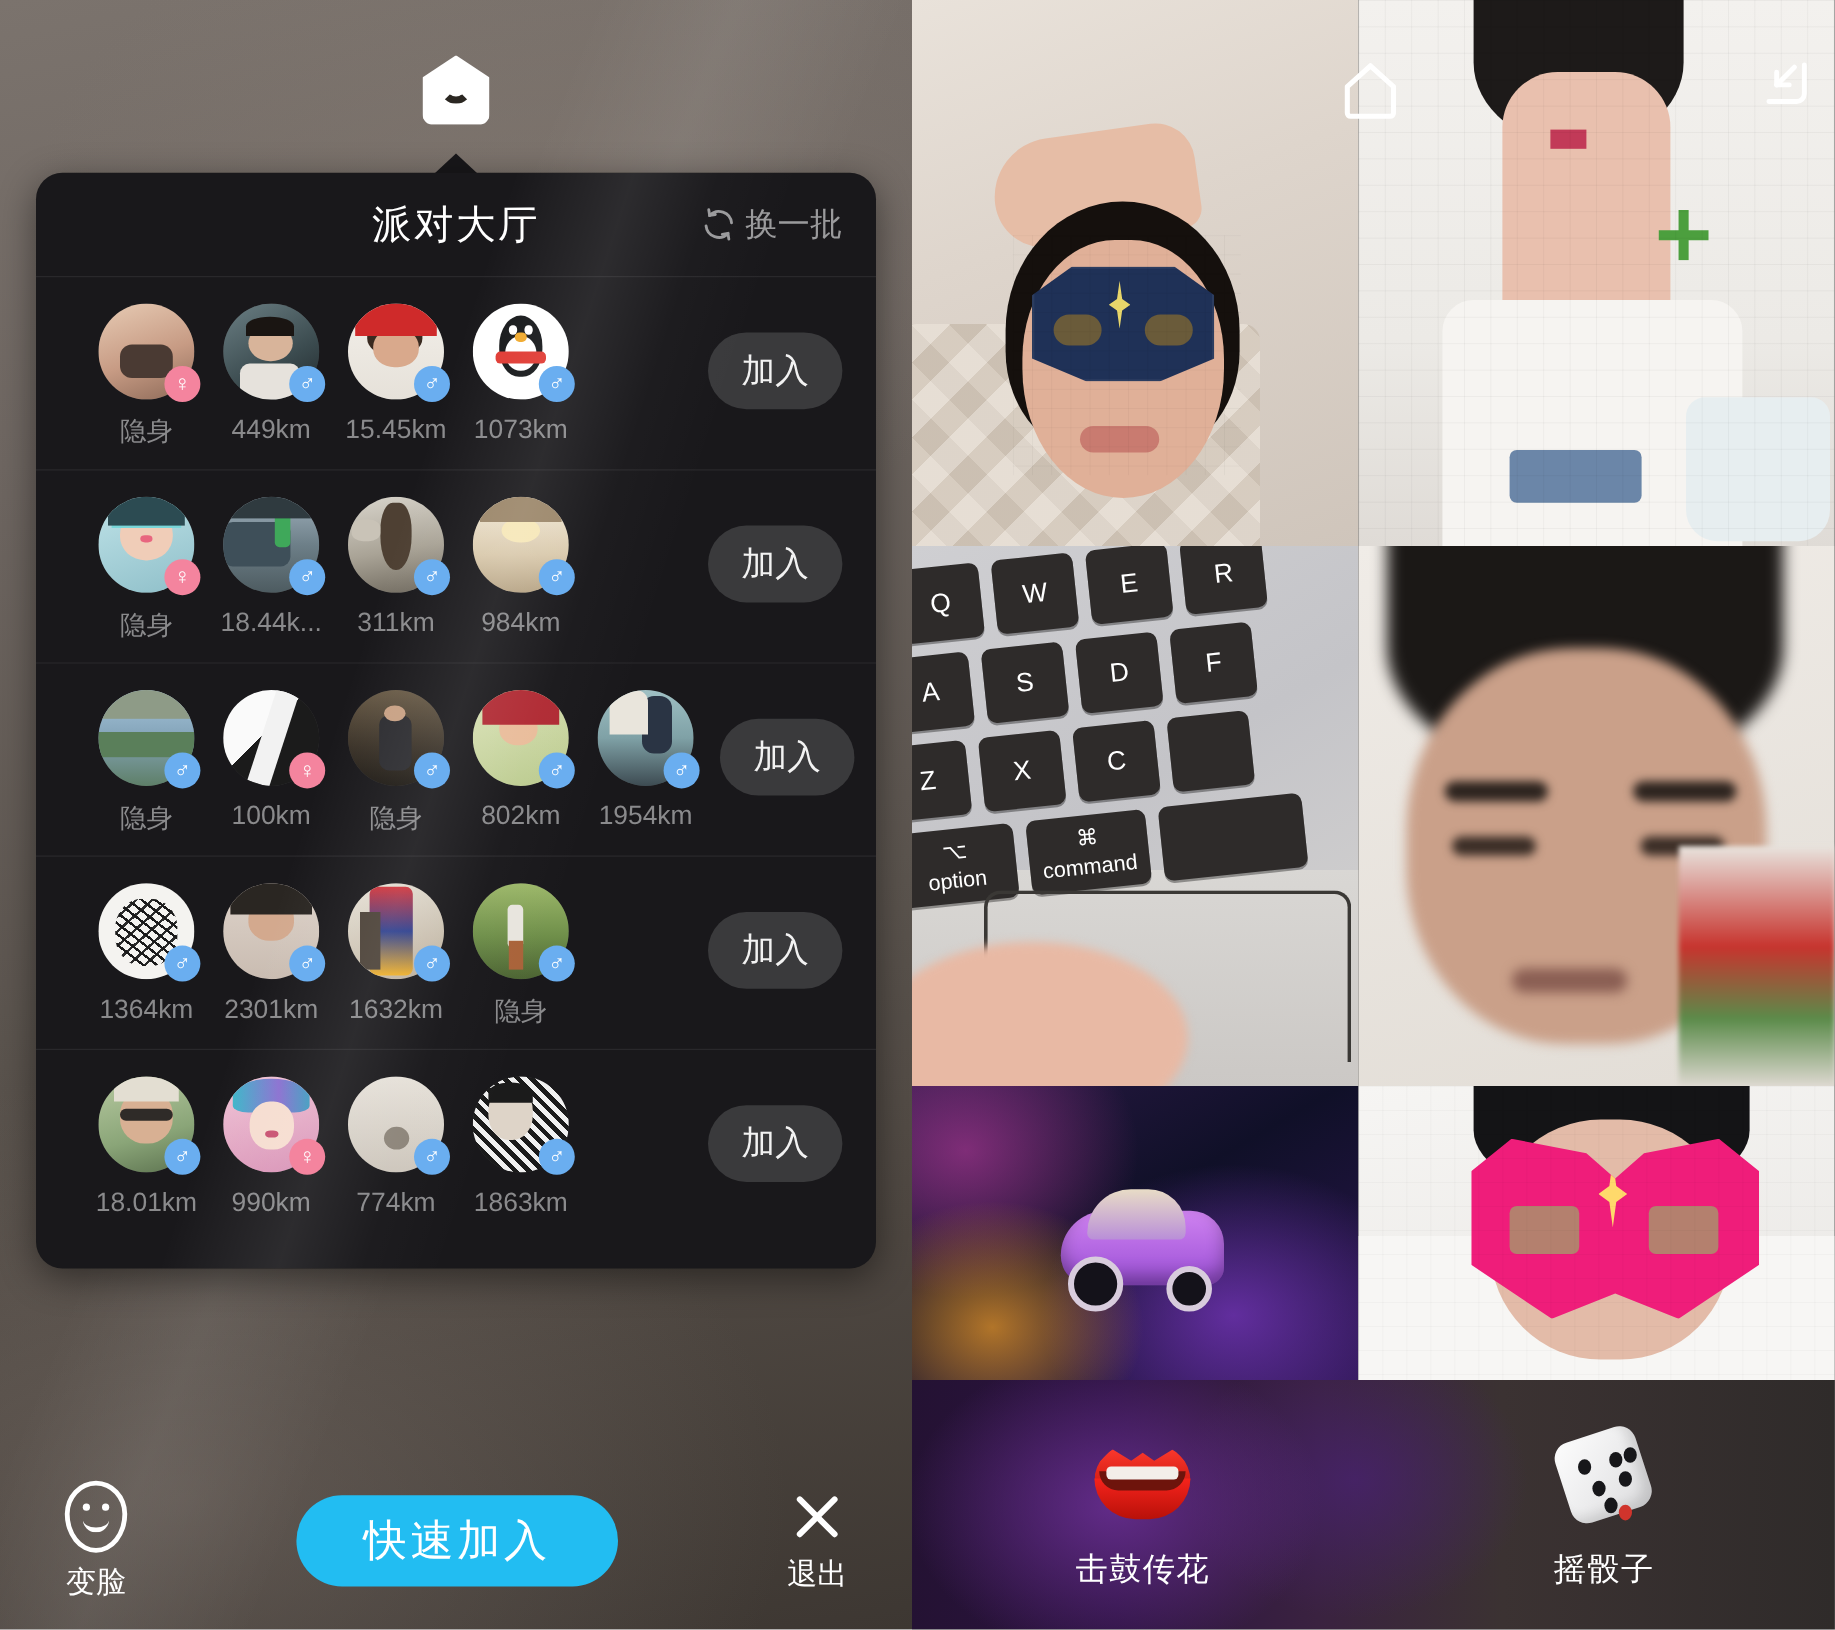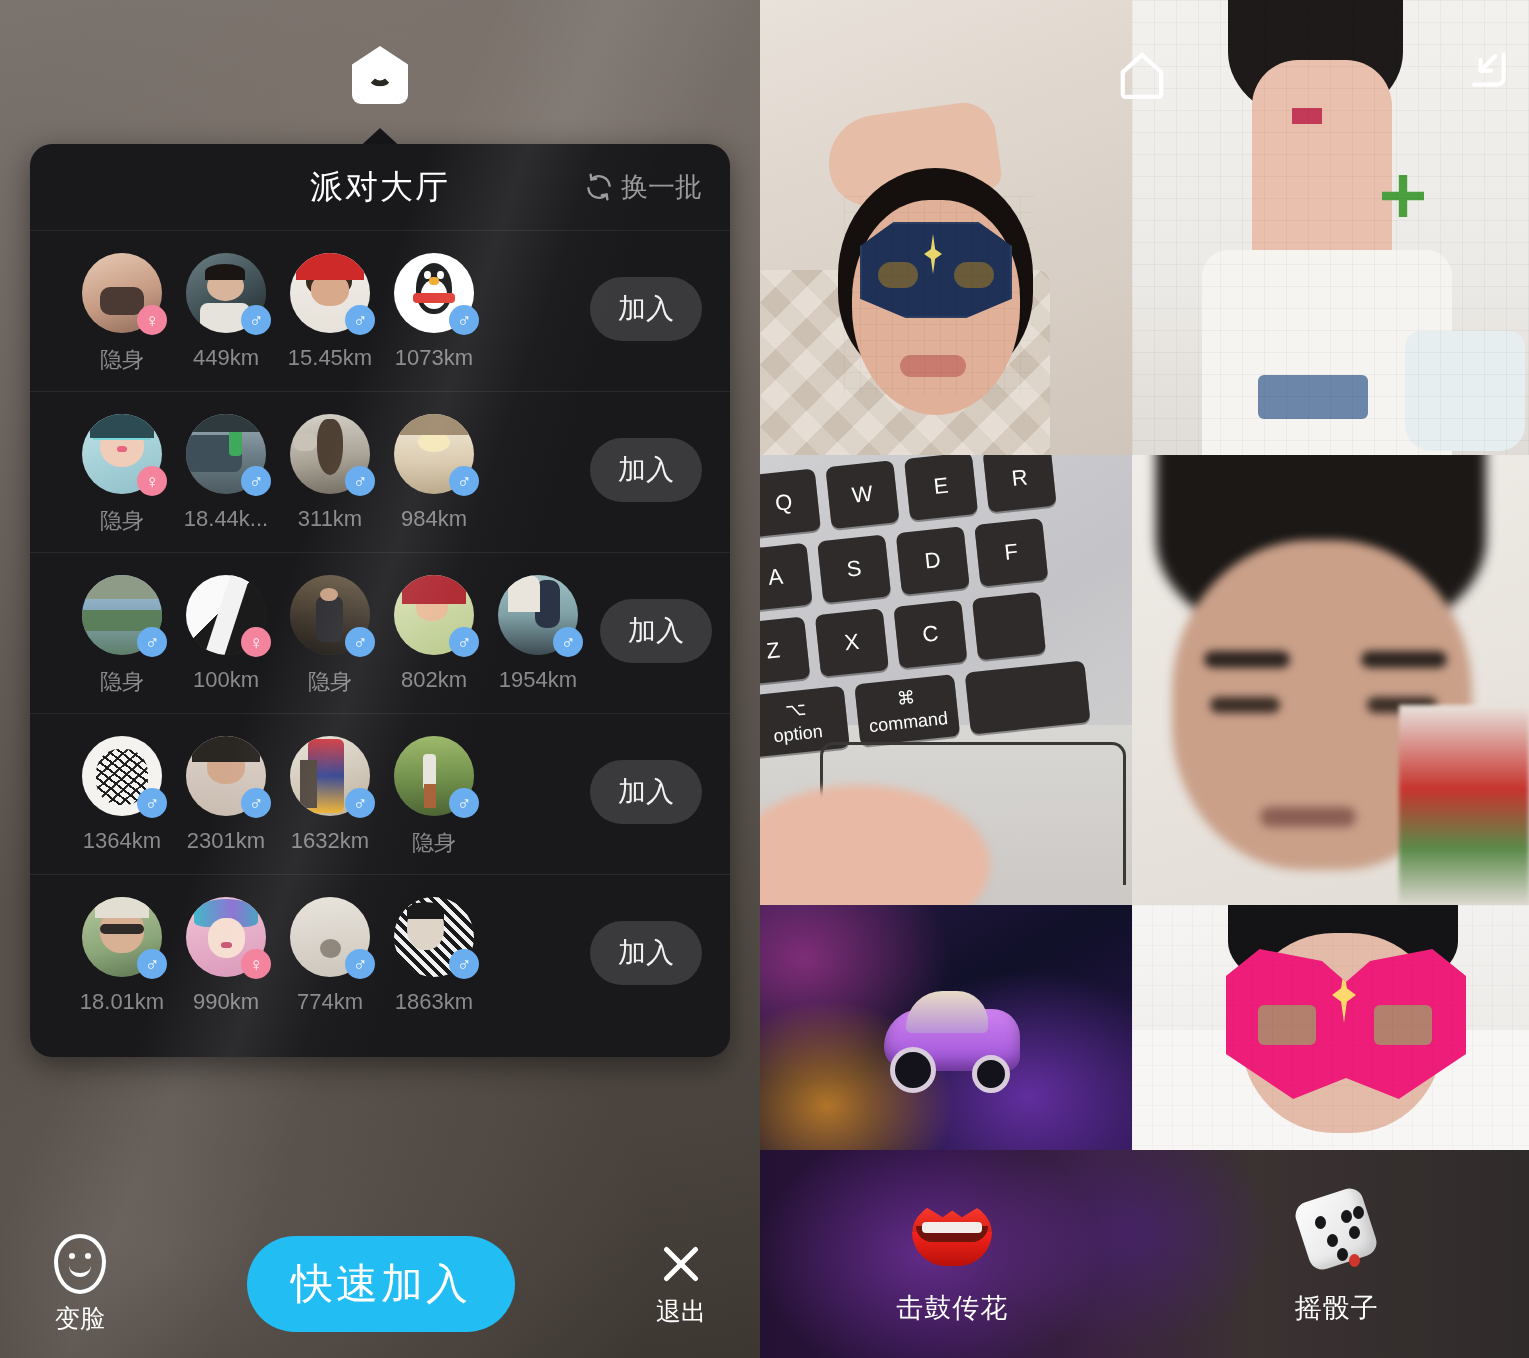--- a/index.html
+++ b/index.html
@@ -99,21 +99,21 @@
   .face-ico{width:52px;height:60px;border:4px solid #fff;border-radius:50%/46% 46% 54% 54%;position:relative;box-sizing:border-box;}
   .face-ico i{position:absolute;width:6px;height:6px;background:#fff;border-radius:50%;top:15px;}
   .face-ico i.l{left:11px;} .face-ico i.r{right:11px;}
   .face-ico b{position:absolute;left:50%;transform:translateX(-50%);bottom:13px;width:22px;height:11px;border-bottom:4px solid #fff;border-radius:0 0 22px 22px;}
   .x-ico{width:46px;height:46px;position:relative;}
   .x-ico::before,.x-ico::after{content:"";position:absolute;left:50%;top:50%;width:46px;height:5px;background:#fff;border-radius:3px;}
   .x-ico::before{transform:translate(-50%,-50%) rotate(45deg);}
   .x-ico::after{transform:translate(-50%,-50%) rotate(-45deg);}
   .quick-join{
     background:#22bdf2;color:#fff;border:0;border-radius:50px;
-    width:268px;height:96px;font-size:42px;letter-spacing:3px;font-family:inherit;cursor:pointer;
+    width:268px;height:76px;font-size:36px;letter-spacing:3px;font-family:inherit;cursor:pointer;
   }
 
   
   .right-panel{position:relative;width:769px;height:1358px;background:#000;overflow:hidden;}
   .grid{position:absolute;left:0;top:0;width:769px;height:1150px;display:grid;
         grid-template-columns:372px 397px;grid-template-rows:455px 450px 245px;}
   .tile{position:relative;overflow:hidden;}
 
   
   .t1{background:linear-gradient(160deg,#e9e2da 0%,#ded5cc 40%,#cfc5bb 100%);}

